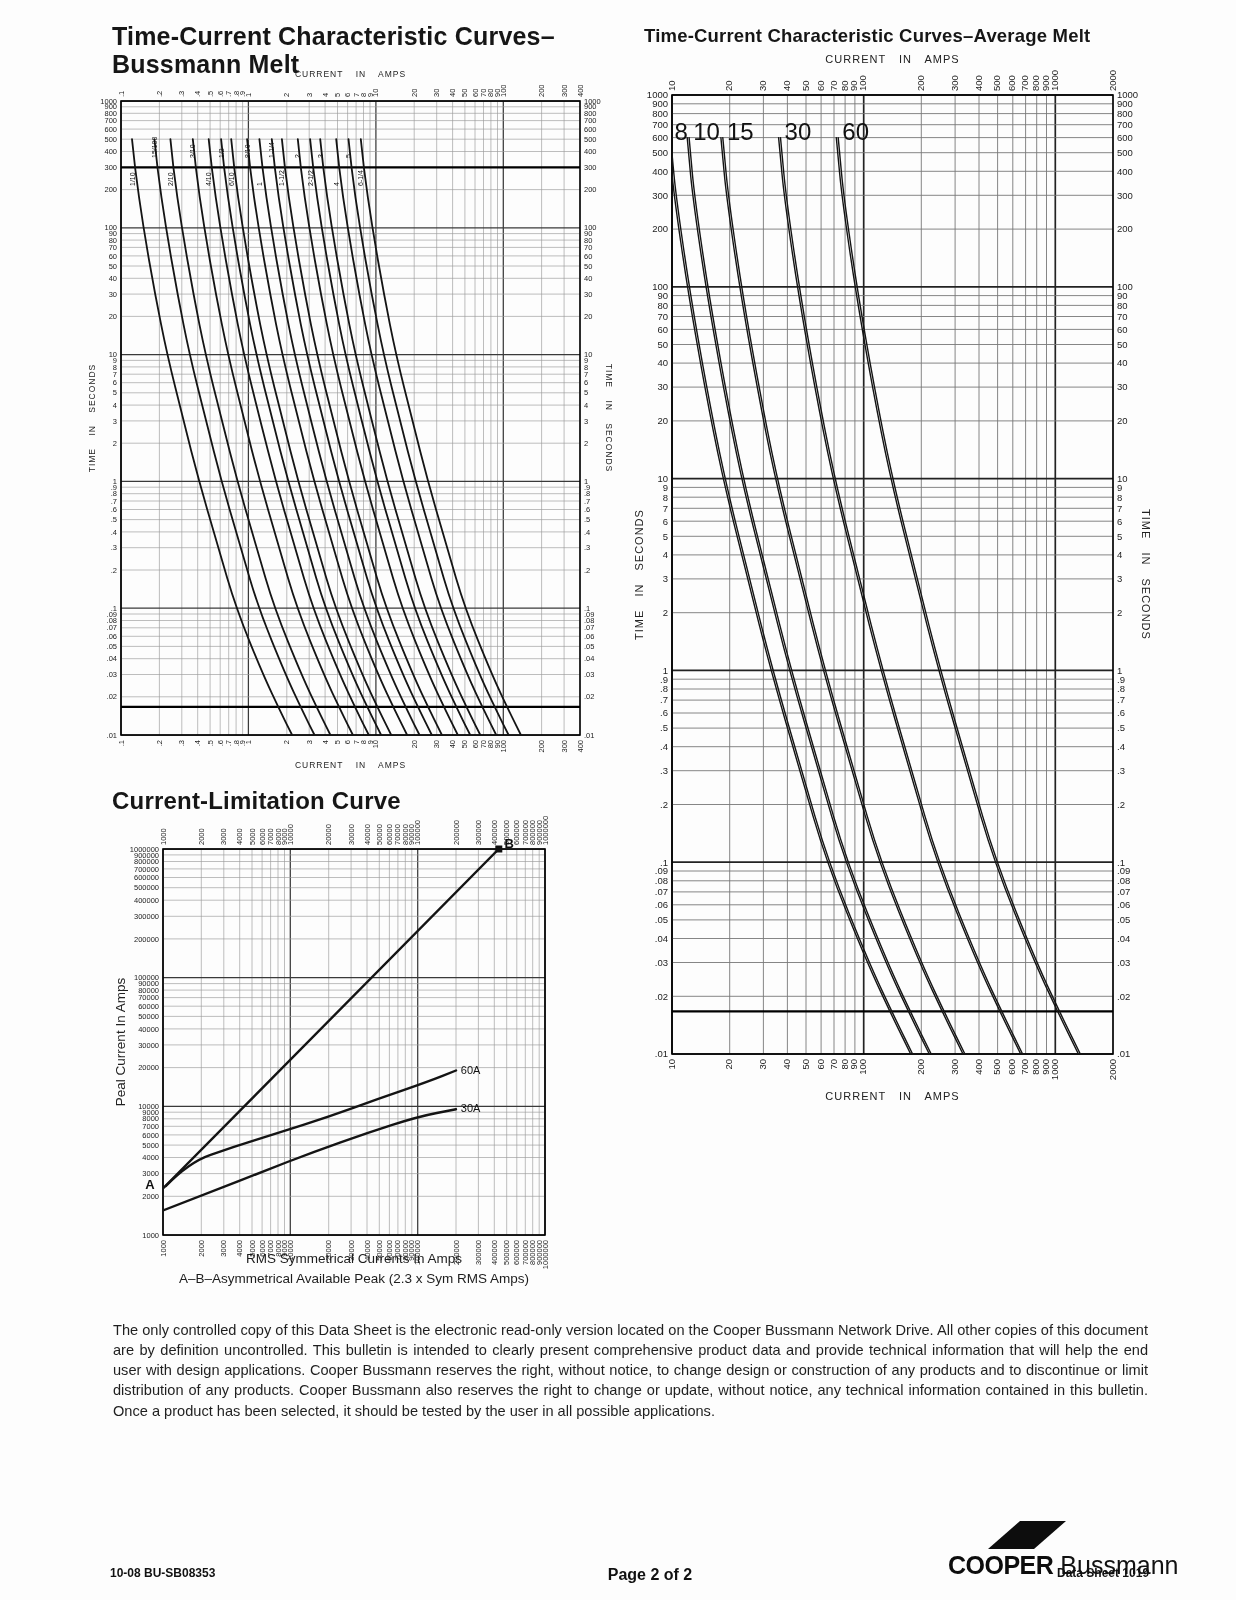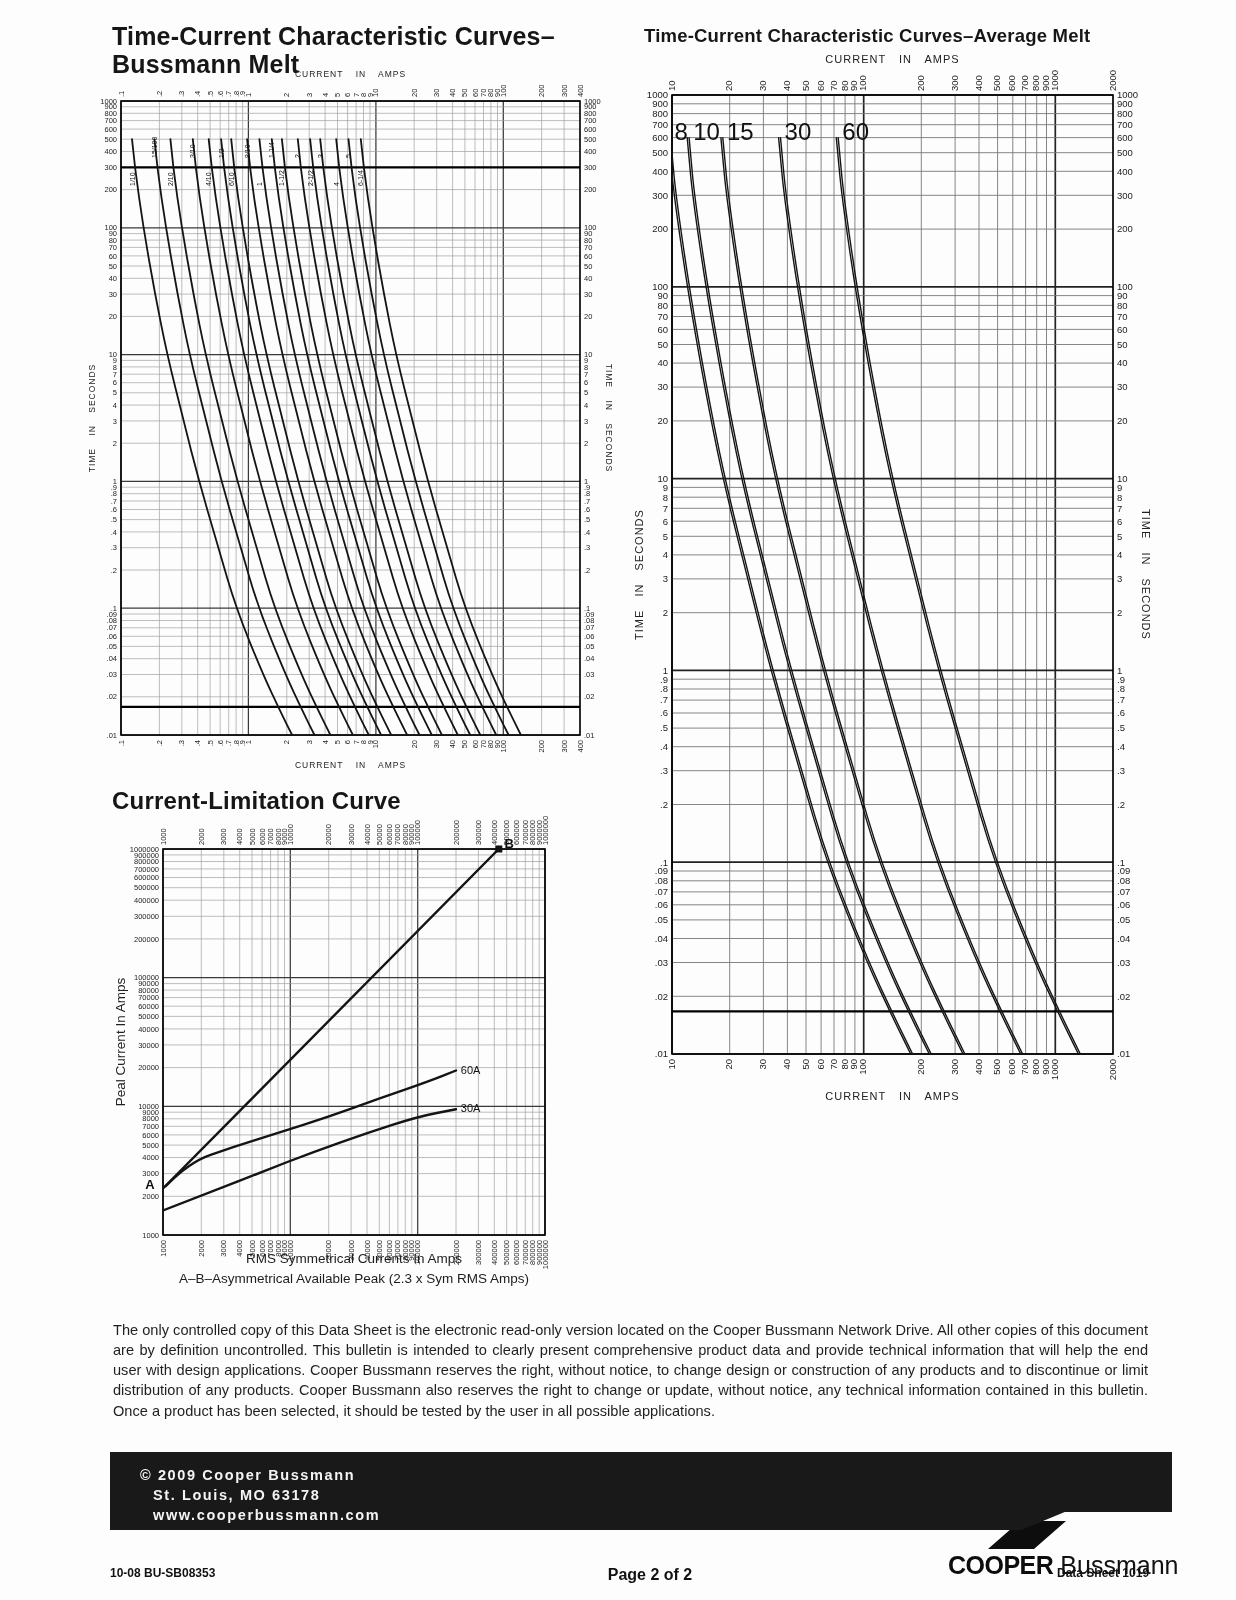--- a/index.html
+++ b/index.html
@@ -727,27 +727,20 @@
 
   <div class="title-right">Time-Current Characteristic Curves–Average Melt</div>
 
   <div class="title-cl">Current-Limitation Curve</div>
 
   <div class="cl-caption cap1">RMS Symmetrical Currents In Amps</div>
   <div class="cl-caption cap2">A–B–Asymmetrical Available Peak (2.3 x Sym RMS Amps)</div>
 
   <div class="disclaimer">The only controlled copy of this Data Sheet is the electronic read-only version located on the Cooper Bussmann Network Drive. All other copies of this document are by definition uncontrolled. This bulletin is intended to clearly present comprehensive product data and provide technical information that will help the end user with design applications. Cooper Bussmann reserves the right, without notice, to change design or construction of any products and to discontinue or limit distribution of any products. Cooper Bussmann also reserves the right to change or update, without notice, any technical information contained in this bulletin. Once a product has been selected, it should be tested by the user in all possible applications.</div>
 
-  <div class="footer-bar">
-    <div class="fb-inner">
-      <div>© 2009 Cooper Bussmann</div>
-      <div class="fb-indent">St. Louis, MO 63178</div>
-      <div class="fb-indent">www.cooperbussmann.com</div>
-    </div>
-  </div>
 
   <div class="logo">
     <span class="logo-b">COOPER</span><span class="logo-r">Bussmann</span>
   </div>
 
   <div class="bottom-left">10-08  BU-SB08353</div>
   <div class="bottom-center">Page 2 of 2</div>
   <div class="bottom-right">Data Sheet 1019</div>
 
 </div>

